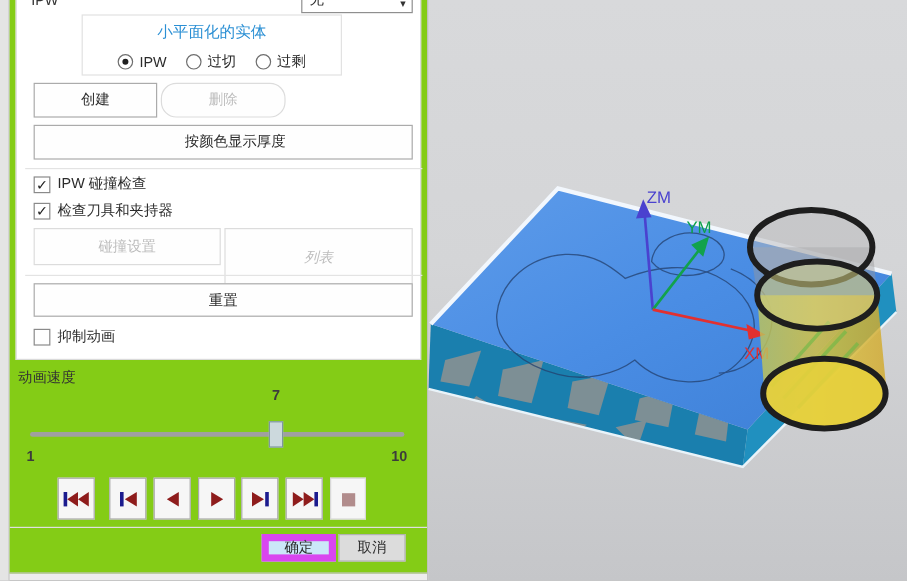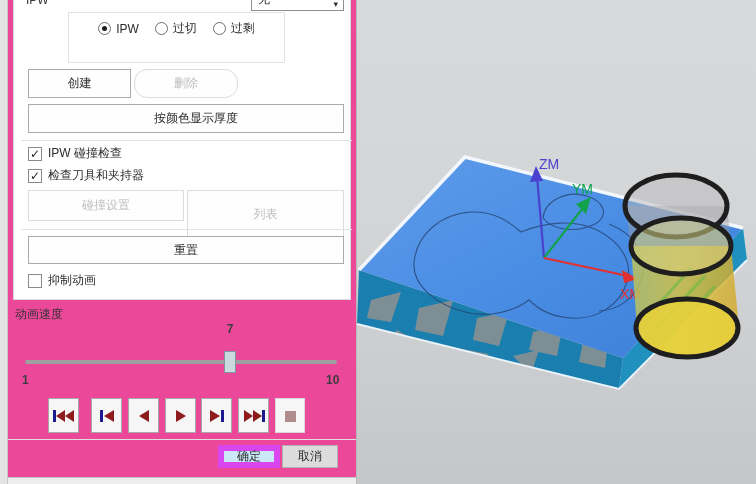--- a/index.html
+++ b/index.html
@@ -7,21 +7,21 @@
   #app {
     position:relative; width:756px; height:484px; overflow:hidden;
     font-family:"Liberation Sans","DejaVu Sans",sans-serif;
     background:#ededed; font-size:12px; color:#2b2b2b;
   }
   
   .left-chrome { position:absolute; left:0; top:0; width:8px; height:484px;
     background:#e4e4e4; border-right:1px solid #c9c9c9; }
   
   .dialog { position:absolute; left:8px; top:0; width:348px; height:478px;
-    background:#ec4899; border-bottom:1px solid #c6c6c6; overflow:hidden; }
+    background:#84cc16; border-bottom:1px solid #c6c6c6; overflow:hidden; }
   .panel { position:absolute; left:5px; top:-4px; width:338px; height:304px;
     background:#ffffff; border:1px solid #dadada; }
   .ipw-label { position:absolute; left:12px; top:-4px; color:#333; }
   .combo { position:absolute; left:237px; top:-10px; width:93px; height:24px;
     background:#fff; border:1px solid #8f8f8f; }
   .combo .val { position:absolute; left:6px; bottom:2px; }
   .combo .caret { position:absolute; right:5px; bottom:1px; font-size:9px; color:#333; }
   .radio-box { position:absolute; left:54px; top:15px; width:217px; height:51px;
     background:#fff; border:1px solid #e2e2e2; }
   .radio-box .title { margin-top:5px; text-align:center; color:#2a8fd4; font-size:13px; }
@@ -32,21 +32,21 @@
   .radio.selected .rdot::after { content:""; position:absolute; left:3px; top:3px;
     width:5px; height:5px; border-radius:50%; background:#1f1f1f; }
   .btn { position:absolute; background:#fefefe; border:1px solid #ababab;
     display:flex; align-items:center; justify-content:center; color:#2b2b2b; }
   .btn.disabled { border-color:#dcdcdc; color:#bdbdbd; }
   .btn-create   { left:14px;  top:72px; width:103px; height:29px; }
   .btn-delete   { left:120px; top:72px; width:104px; height:29px;border-radius:13px; }
   .btn-analyze  { left:227px; top:72px; width:103px; height:29px; }
   .btn-thick    { left:14px;  top:107px; width:316px; height:29px;padding-left:20px; }
   .btn-colset   { left:14px;  top:193px; width:156px; height:31px; }
-  .btn-list     { left:173px; top:193px; width:157px; height:48px; }
+  .btn-list     { left:173px; top:193px; width:157px; height:48px;font-style:italic; }
   .btn-reset    { left:14px;  top:239px; width:316px; height:28px; }
   .hr { position:absolute; height:1px; background:#e3e3e3; }
   .hr1 { left:7px; top:143px; width:331px; }
   .hr2 { left:7px; top:232px; width:331px; }
   .hr3 { left:0;  top:439px; width:348px; background:#dfdfdf; }
   .cbrow { position:absolute; display:flex; align-items:center; gap:6px; }
   .cb1 { left:14px; top:148px; }
   .cb2 { left:14px; top:170px; }
   .cb3 { left:14px; top:275px; }
   .cbox { width:14px; height:14px; background:#fff; border:1px solid #8a8a8a;
@@ -85,20 +85,21 @@
 
   <div class="dialog">
     <div class="panel">
       <div class="ipw-label">IPW</div>
       <div class="combo">
         <span class="val">无</span>
         <span class="caret">▾</span>
       </div>
 
       <div class="radio-box">
+        <div class="title">小平面化的实体</div>
         <div class="radio-row">
           <span class="radio selected">
             <span class="rdot"></span>
             <span>IPW</span>
           </span>
           <span class="radio">
             <span class="rdot"></span>
             <span>过切</span>
           </span>
           <span class="radio">

